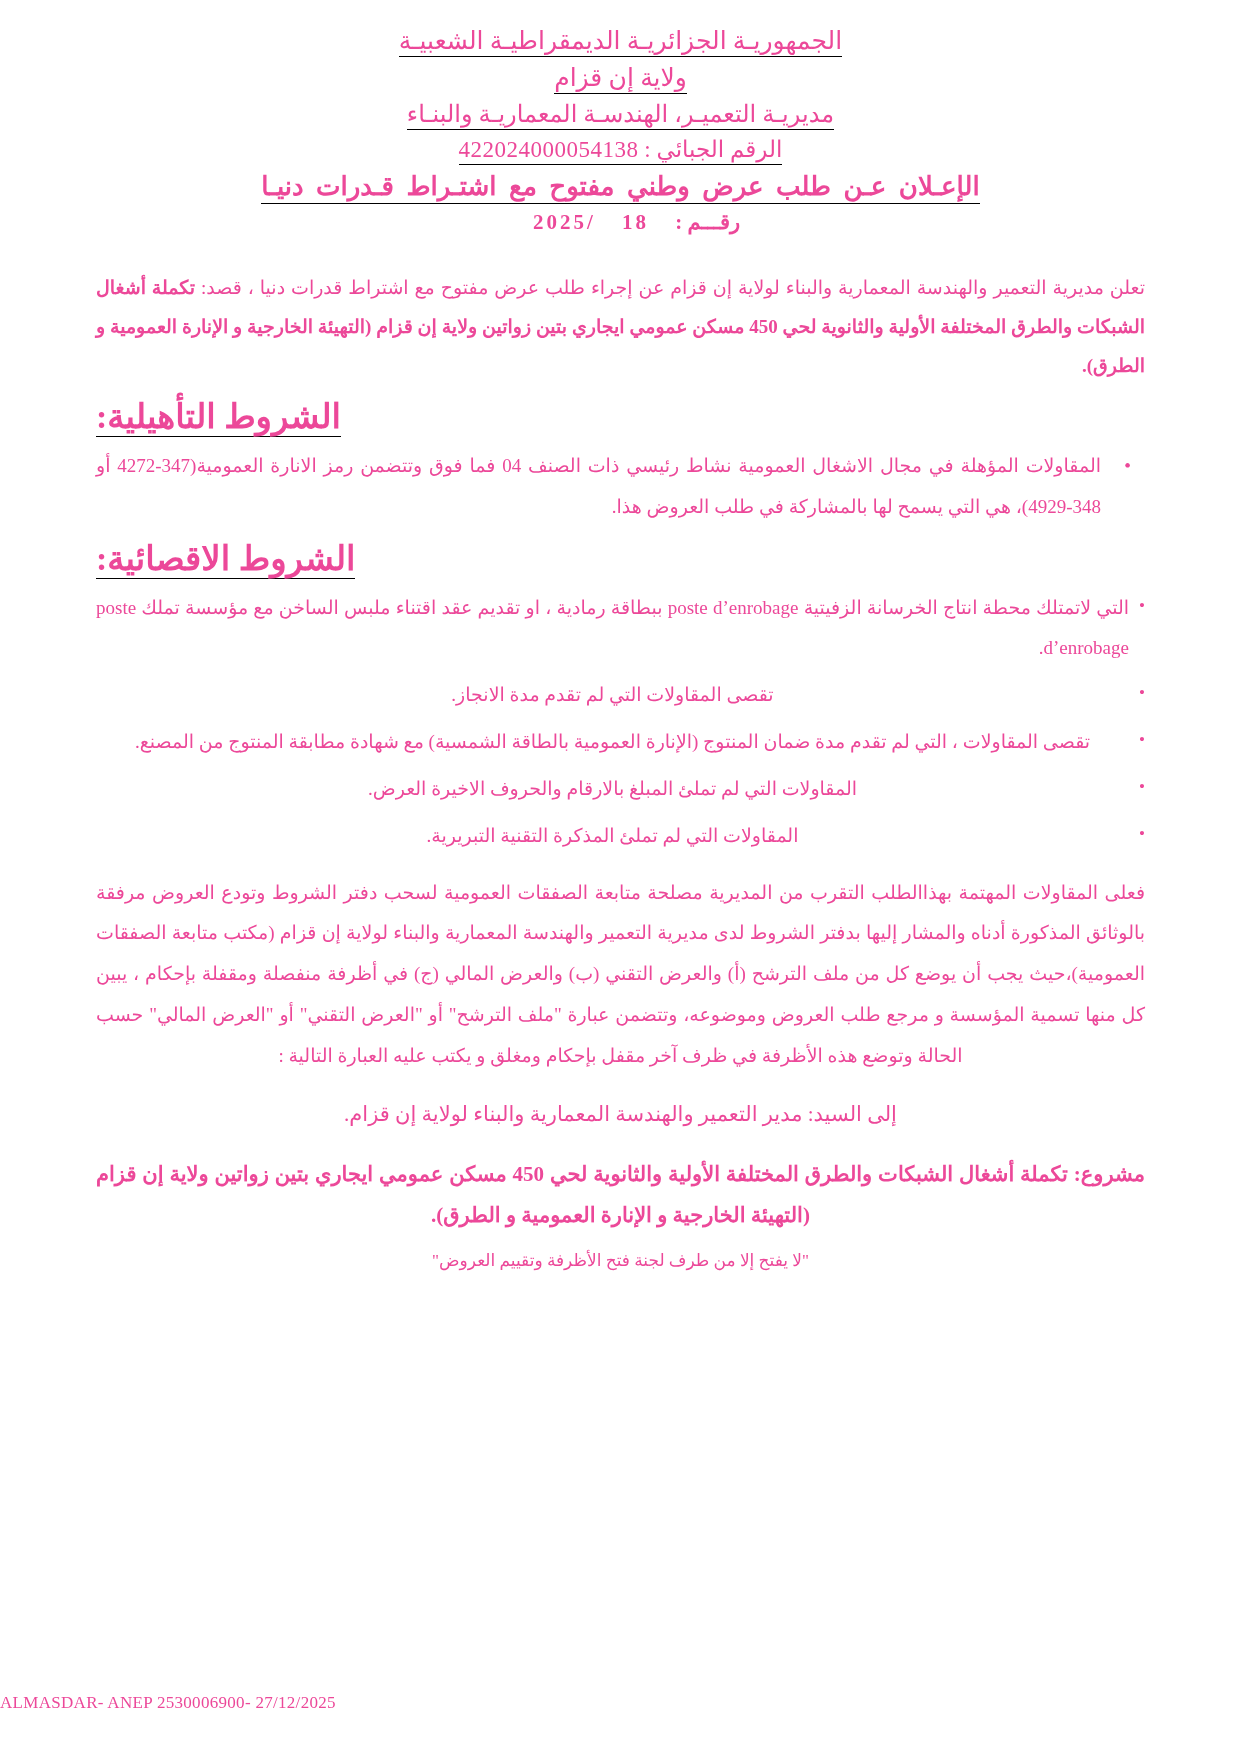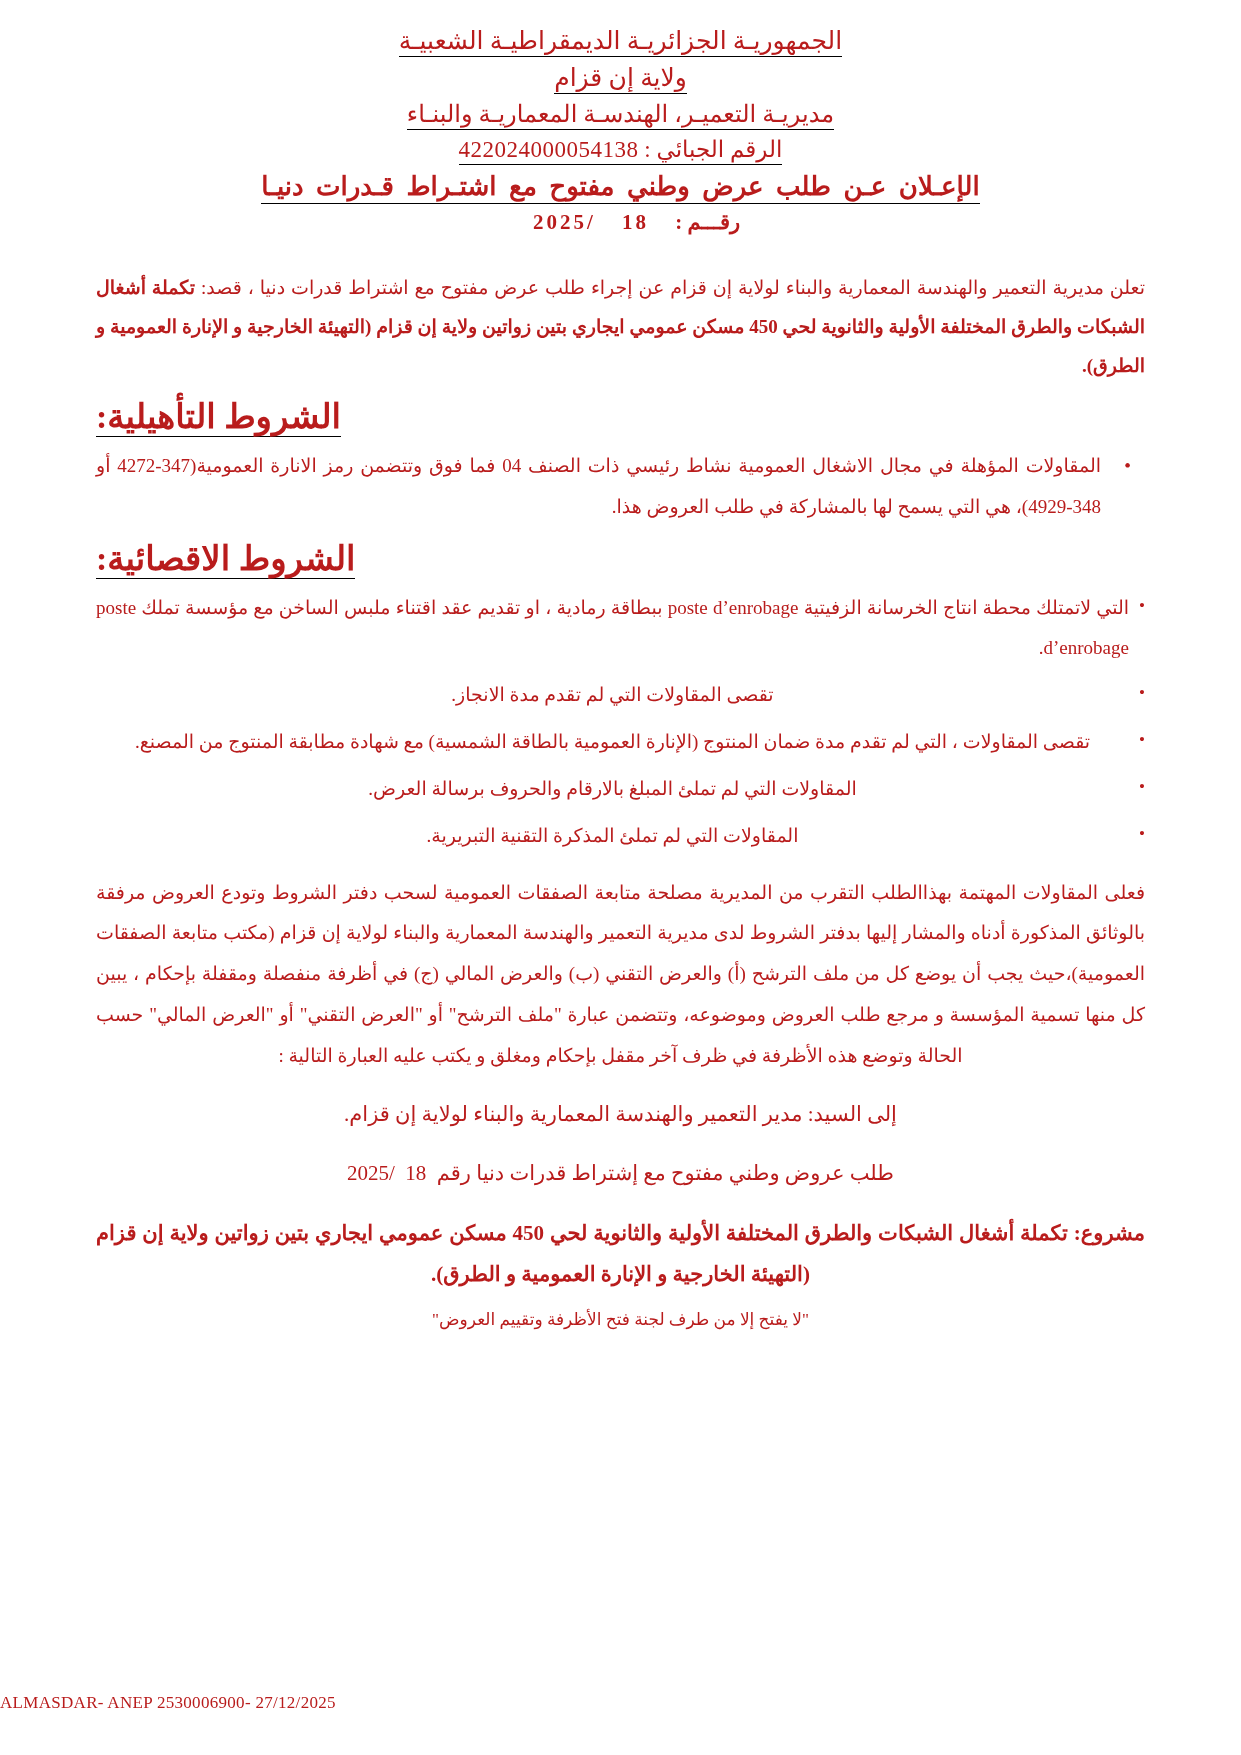--- a/index.html
+++ b/index.html
@@ -6,21 +6,21 @@
     margin: 0;
     padding: 0;
     background: #ffffff;
   }
   .page {
     position: relative;
     width: 1241px;
     min-height: 1755px;
     margin: 0 auto;
     background: #ffffff;
-    color: #b91c1c;
+    color: #ec4899;
     font-family: "Liberation Serif", "DejaVu Serif", serif;
     box-sizing: border-box;
     padding: 26px 96px 40px 96px;
     direction: rtl;
   }
 
   
   .hdr {
     text-align: center;
   }
@@ -200,33 +200,28 @@
     <li>المقاولات المؤهلة في مجال الاشغال العمومية نشاط رئيسي ذات الصنف 04 فما فوق وتتضمن رمز الانارة العمومية(347-4272 أو 348-4929)، هي التي يسمح لها بالمشاركة في طلب العروض هذا.</li>
   </ul>
 
   <div class="sec-title">
     <span>الشروط الاقصائية:</span>
   </div>
   <ul class="cond tight">
     <li>التي لاتمتلك محطة انتاج الخرسانة الزفيتية  poste d’enrobage ببطاقة رمادية ، او تقديم عقد اقتناء ملبس الساخن مع مؤسسة تملك  poste d’enrobage.</li>
     <li class="rtl-center" style="text-align-last:center">تقصى المقاولات التي لم تقدم مدة الانجاز.</li>
     <li class="rtl-center" style="text-align-last:center">تقصى المقاولات ، التي لم تقدم مدة ضمان المنتوج (الإنارة العمومية بالطاقة الشمسية) مع شهادة مطابقة المنتوج من المصنع.</li>
-    <li class="rtl-center" style="text-align-last:center">المقاولات التي لم تملئ المبلغ بالارقام والحروف برسالة العرض.</li>
+    <li class="rtl-center" style="text-align-last:center">المقاولات التي لم تملئ المبلغ بالارقام والحروف الاخيرة العرض.</li>
     <li class="rtl-center" style="text-align-last:center">المقاولات التي لم تملئ المذكرة التقنية التبريرية.</li>
   </ul>
 
   <div class="para">فعلى المقاولات المهتمة بهذاالطلب التقرب من المديرية مصلحة متابعة الصفقات العمومية لسحب دفتر الشروط وتودع العروض مرفقة بالوثائق المذكورة أدناه والمشار إليها بدفتر الشروط لدى مديرية التعمير والهندسة المعمارية والبناء لولاية إن قزام (مكتب متابعة الصفقات العمومية)،حيث يجب أن يوضع كل من ملف الترشح (أ) والعرض التقني (ب) والعرض المالي (ج) في أظرفة منفصلة ومقفلة بإحكام ، يبين كل منها تسمية المؤسسة و مرجع طلب العروض وموضوعه، وتتضمن عبارة "ملف الترشح" أو "العرض التقني" أو "العرض المالي" حسب الحالة وتوضع هذه الأظرفة في ظرف آخر مقفل بإحكام ومغلق و يكتب عليه العبارة التالية :</div>
 
   <div class="center-bold lg">إلى السيد: مدير التعمير والهندسة المعمارية والبناء لولاية إن قزام.</div>
 
-  <div class="center-bold lg">
-    <span>طلب عروض وطني مفتوح مع إشتراط قدرات دنيا رقم</span>&nbsp;
-    <span class="ltr-num">18</span>&nbsp;
-    <span class="ltr-num">2025/</span>
-  </div>
 
   <div class="project-line">
     <span>مشروع:</span>
     <span>تكملة أشغال الشبكات والطرق المختلفة الأولية والثانوية لحي 450 مسكن عمومي ايجاري بتين زواتين ولاية إن قزام (التهيئة الخارجية و الإنارة العمومية و الطرق).</span>
   </div>
 
   <div class="quote-line">"لا يفتح إلا من طرف لجنة فتح الأظرفة وتقييم العروض"</div>
 
   <div class="footer">ALMASDAR- ANEP 2530006900- 27/12/2025</div>
 

